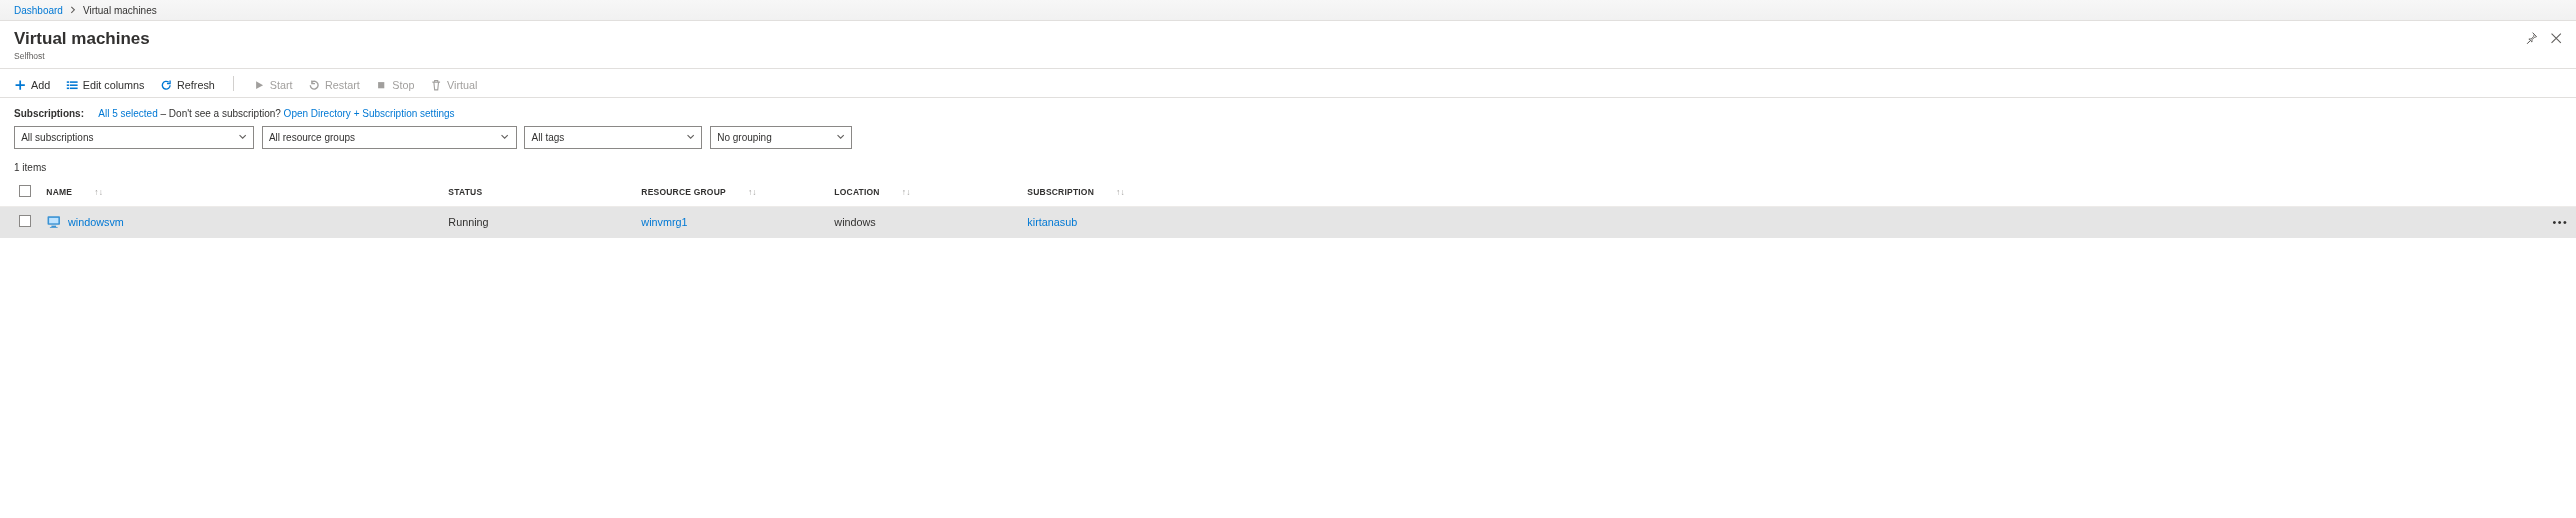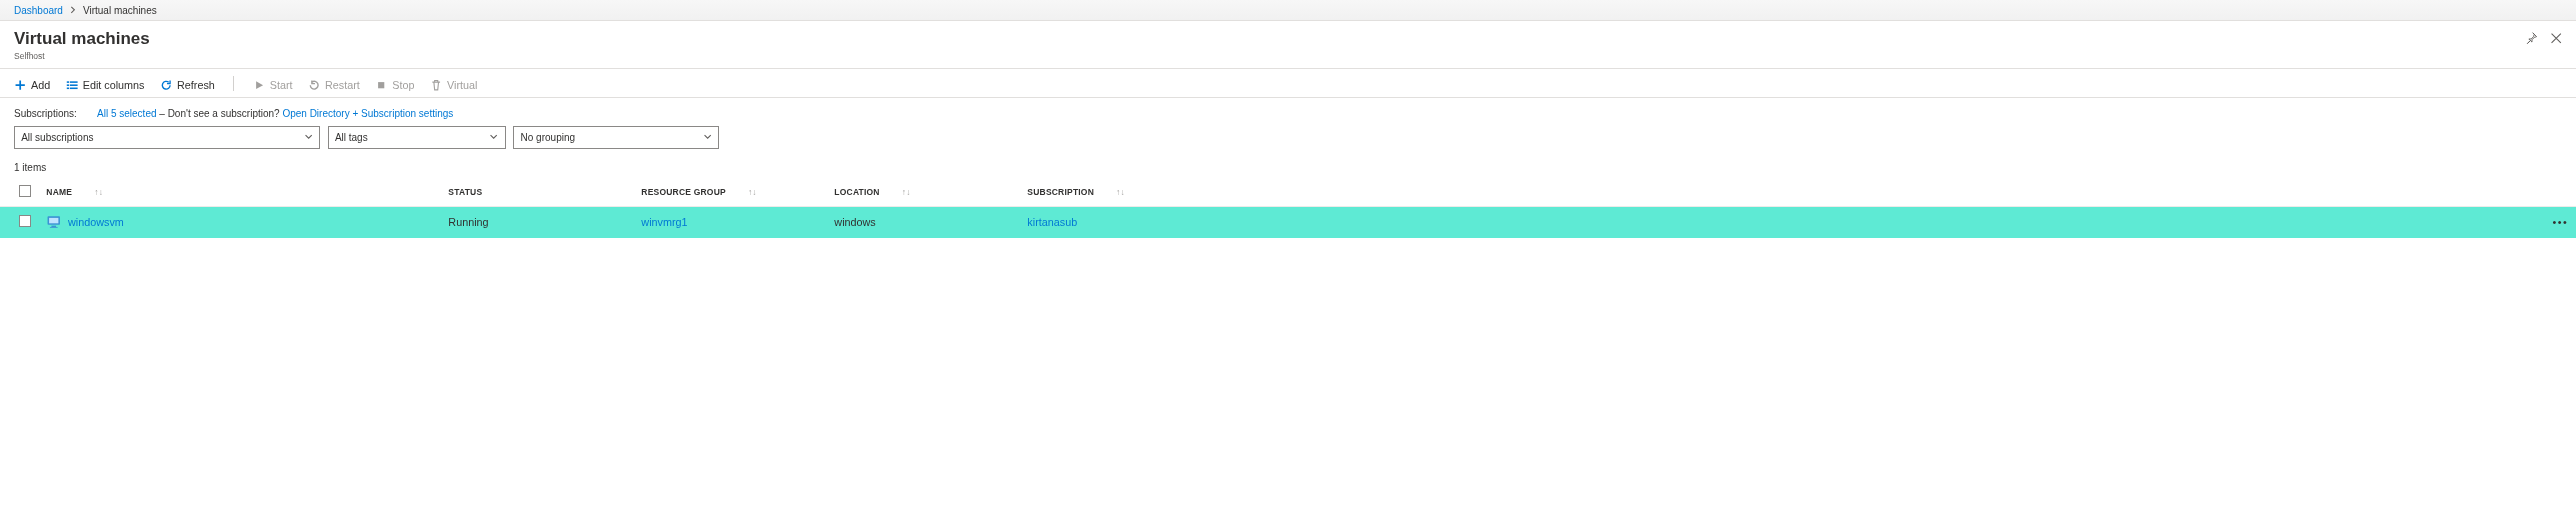--- a/index.html
+++ b/index.html
@@ -37,55 +37,55 @@
   }
   .cmd { display: inline-flex; align-items: center; gap: 4.6px; cursor: pointer; color: #323130; }
   .cmd .ci { display:inline-flex; align-items:center; }
   .cmd.disabled { color: #a19f9d; cursor: default; }
   .cmd-divider { width: 0.8px; height: 15.5px; background: #d2d0ce; margin: 0 3.1px; }
   .cmd svg { width: 12.4px; height: 12.4px; }
   .cmd .blue { color: #0078d4; }
 
   
   .subs-line { padding: 9.3px 14px 7.7px 14px; font-size: 10px; }
-  .subs-line .label { font-weight: 400; margin-right: 18px; }
+  .subs-line .label { font-weight: 700; margin-right: 12px; }
 
   
   .filter-row {
     display: flex; gap: 7.7px; padding: 0 14px 9.3px 14px; align-items: center;
   }
   .filter-input {
     width: 255px; height: 23px; border: 0.8px solid #0078d4; outline: none;
     padding: 0 6.2px; font-size: 10px; font-family: inherit;
   }
   .filter-select {
     height: 23px; border: 0.8px solid #8a8886;
     display: flex; align-items: center; justify-content: space-between;
     padding: 0 6.2px; font-size: 10px; cursor: pointer; background: #fff;
   }
   .filter-select .chev { color: #605e5c; }
-  .fs-subs { width: 306px; }
+  .fs-subs { width: 240px; }
   .fs-rg   { width: 255px; }
   .fs-tags { width: 178px; }
-  .fs-group{ width: 206px; }
+  .fs-group{ width: 142px; }
 
   
   .items-count { padding: 3.1px 14px 6.2px 14px; font-size: 10px; }
 
   
   .table { width: 100%; border-collapse: collapse; }
   .table thead th {
     text-align: left; font-size: 8.5px; font-weight: 600; text-transform: uppercase;
     color: #323130; padding: 6.2px 7.7px; border-bottom: 0.8px solid #edebe9;
     letter-spacing: 0.2px;
   }
   .th-inner { display:inline-flex; align-items:center; gap:22px; }
   .sort-ind { color: #a19f9d; font-size: 8.5px; }
   .table tbody td { padding: 7.7px 7.7px; font-size: 10.8px; vertical-align: middle; }
-  .row-selected { background: #5eead4; }
+  .row-selected { background: #e5e5e5; }
   .checkbox {
     width: 12.4px; height: 12.4px; border: 0.8px solid #8a8886; background: #fff; display:inline-block;
   }
   .vm-icon {
     width: 15.5px; height: 15.5px; display:inline-flex; align-items:center; justify-content:center;
     margin-right: 6.2px; vertical-align: middle;
   }
   .cell-name { display:flex; align-items:center; }
   .more-btn { cursor:pointer; color:#323130; font-size:14px; letter-spacing:1.5px; text-align:right; padding-right:15.5px;}
   .col-check { width: 34px; padding-left: 18.6px !important; }
@@ -200,20 +200,28 @@
 <div class="subs-line">
   <span class="label">Subscriptions:</span>
   <a>All 5 selected</a>
   <span> – Don't see a subscription? </span>
   <a>Open Directory + Subscription settings</a>
 </div>
 
 <div class="filter-row">
   <div class="filter-select fs-subs">
     <span>All subscriptions</span>
+    <span class="chev">
+      <svg width="9.3" height="9.3" viewBox="0 0 12 12">
+          <path d="M2 4l4 4 4-4" fill="none" stroke="currentColor" stroke-width="1.4"></path>
+        </svg>
+    </span>
+  </div>
+  <div class="filter-select fs-rg">
+    <span>All resource groups</span>
     <span class="chev">
       <svg width="9.3" height="9.3" viewBox="0 0 12 12">
           <path d="M2 4l4 4 4-4" fill="none" stroke="currentColor" stroke-width="1.4"></path>
         </svg>
     </span>
   </div>
   <div class="filter-select fs-tags">
     <span>All tags</span>
     <span class="chev">
       <svg width="9.3" height="9.3" viewBox="0 0 12 12">

